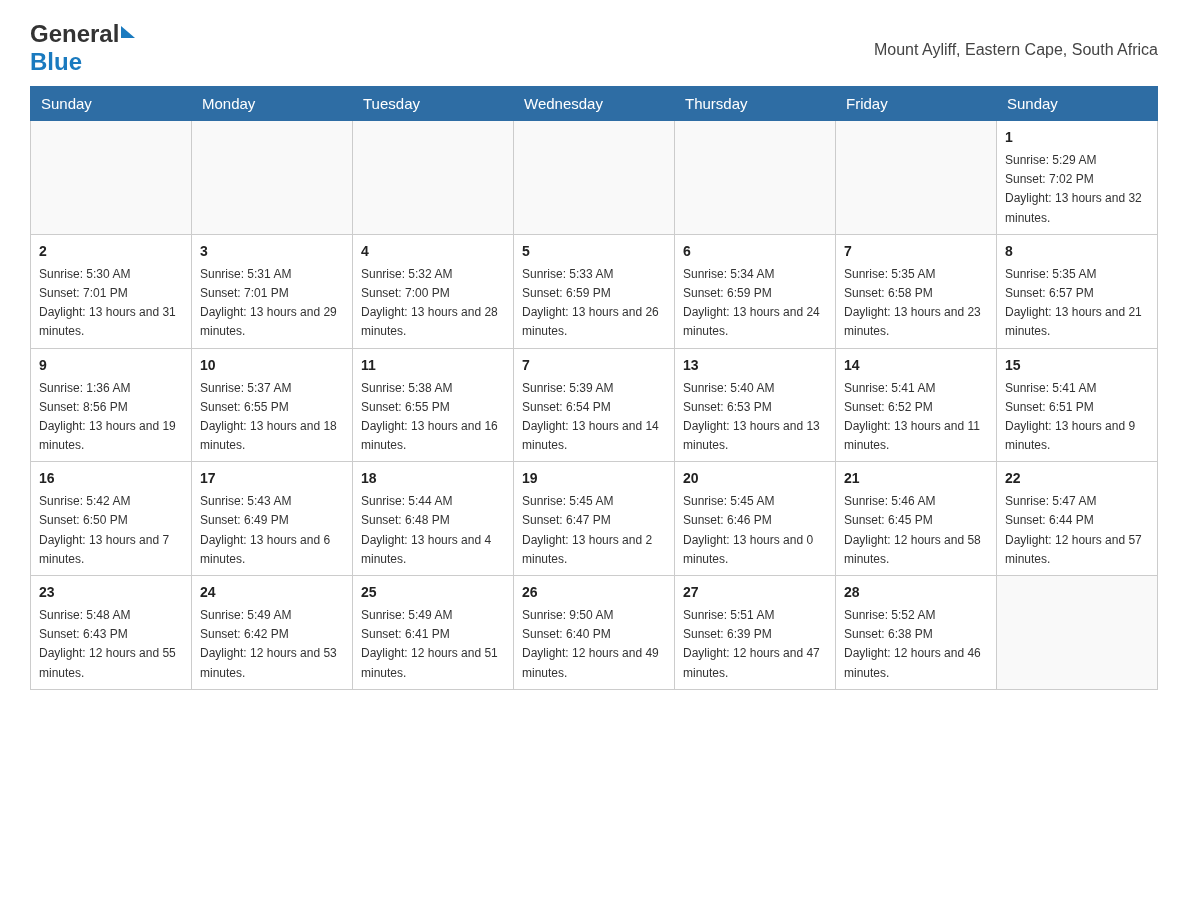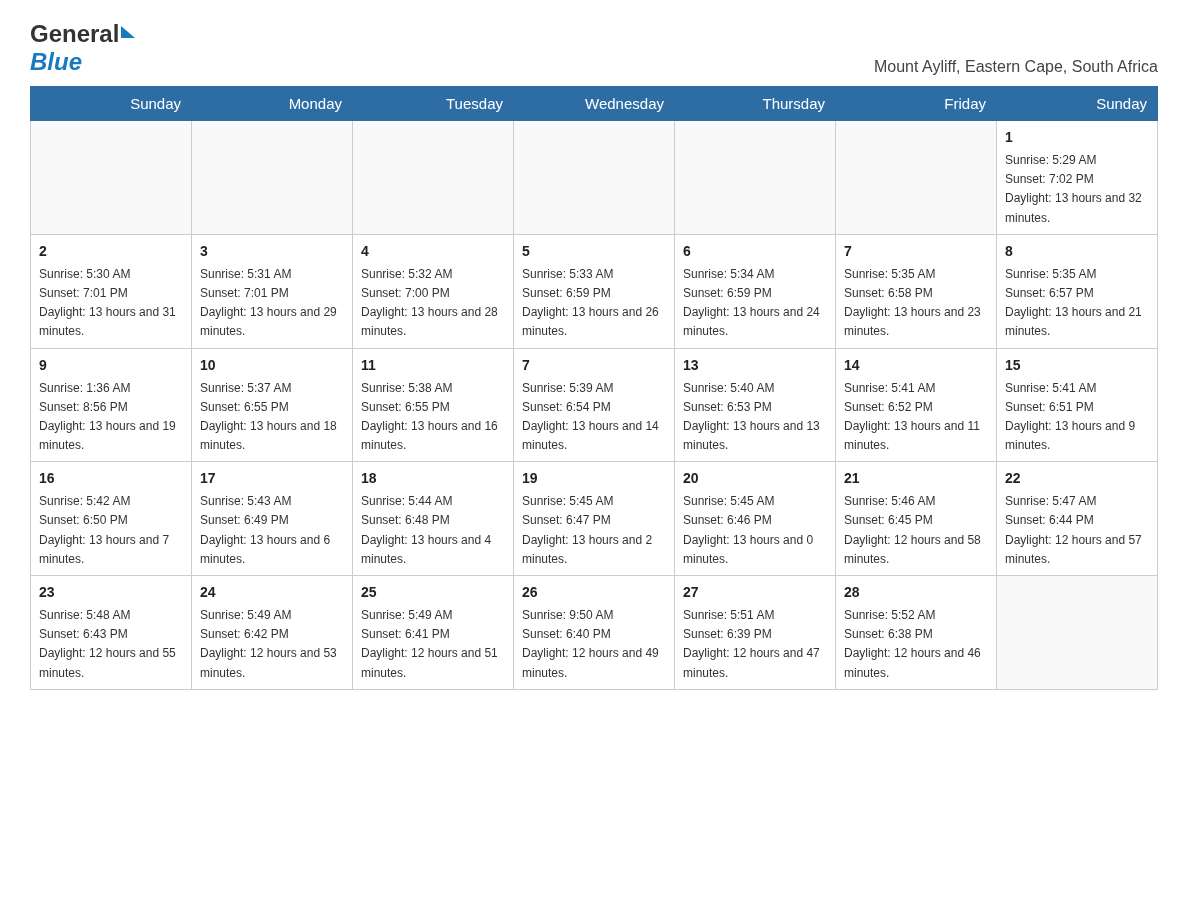--- a/index.html
+++ b/index.html
@@ -7,21 +7,21 @@
       font-family: Arial, sans-serif;
       background: #fff;
       color: #333;
       width: 1188px;
       min-height: 918px;
       padding: 20px 30px;
     }
     .header {
       display: flex;
       justify-content: space-between;
-      align-items: flex-end;
+      align-items: center;
       margin-bottom: 10px;
     }
     .logo {
       display: flex;
       flex-direction: column;
       align-items: flex-start;
     }
     .title-block {
       text-align: right;
     }
@@ -40,21 +40,21 @@
       width: 100%;
       border-collapse: collapse;
       margin-top: 10px;
     }
     .calendar th {
       background-color: #2e6da4;
       color: #fff;
       font-size: 15px;
       font-weight: normal;
       padding: 8px 10px;
-      text-align: right;
+      text-align: left;
       border: 1px solid #2e6da4;
     }
     .calendar td {
       width: calc(100% / 7);
       vertical-align: top;
       border: 1px solid #ccc;
       padding: 6px 8px;
       min-height: 100px;
       font-size: 12.5px;
       color: #333;
@@ -94,21 +94,20 @@
       margin-left: 2px;
       vertical-align: middle;
       position: relative;
       top: -2px;
     }
     .logo-text-blue {
       font-size: 24px;
       font-weight: bold;
       color: #1a7abf;
       margin-top: -4px;
-      font-style: italic;
     }
   </style>
 </head>
 <body>
 
 <div class="header">
   <div class="logo">
     <div class="logo-row">
       <span class="logo-text-general">General</span>
       <span class="logo-arrow"></span>

